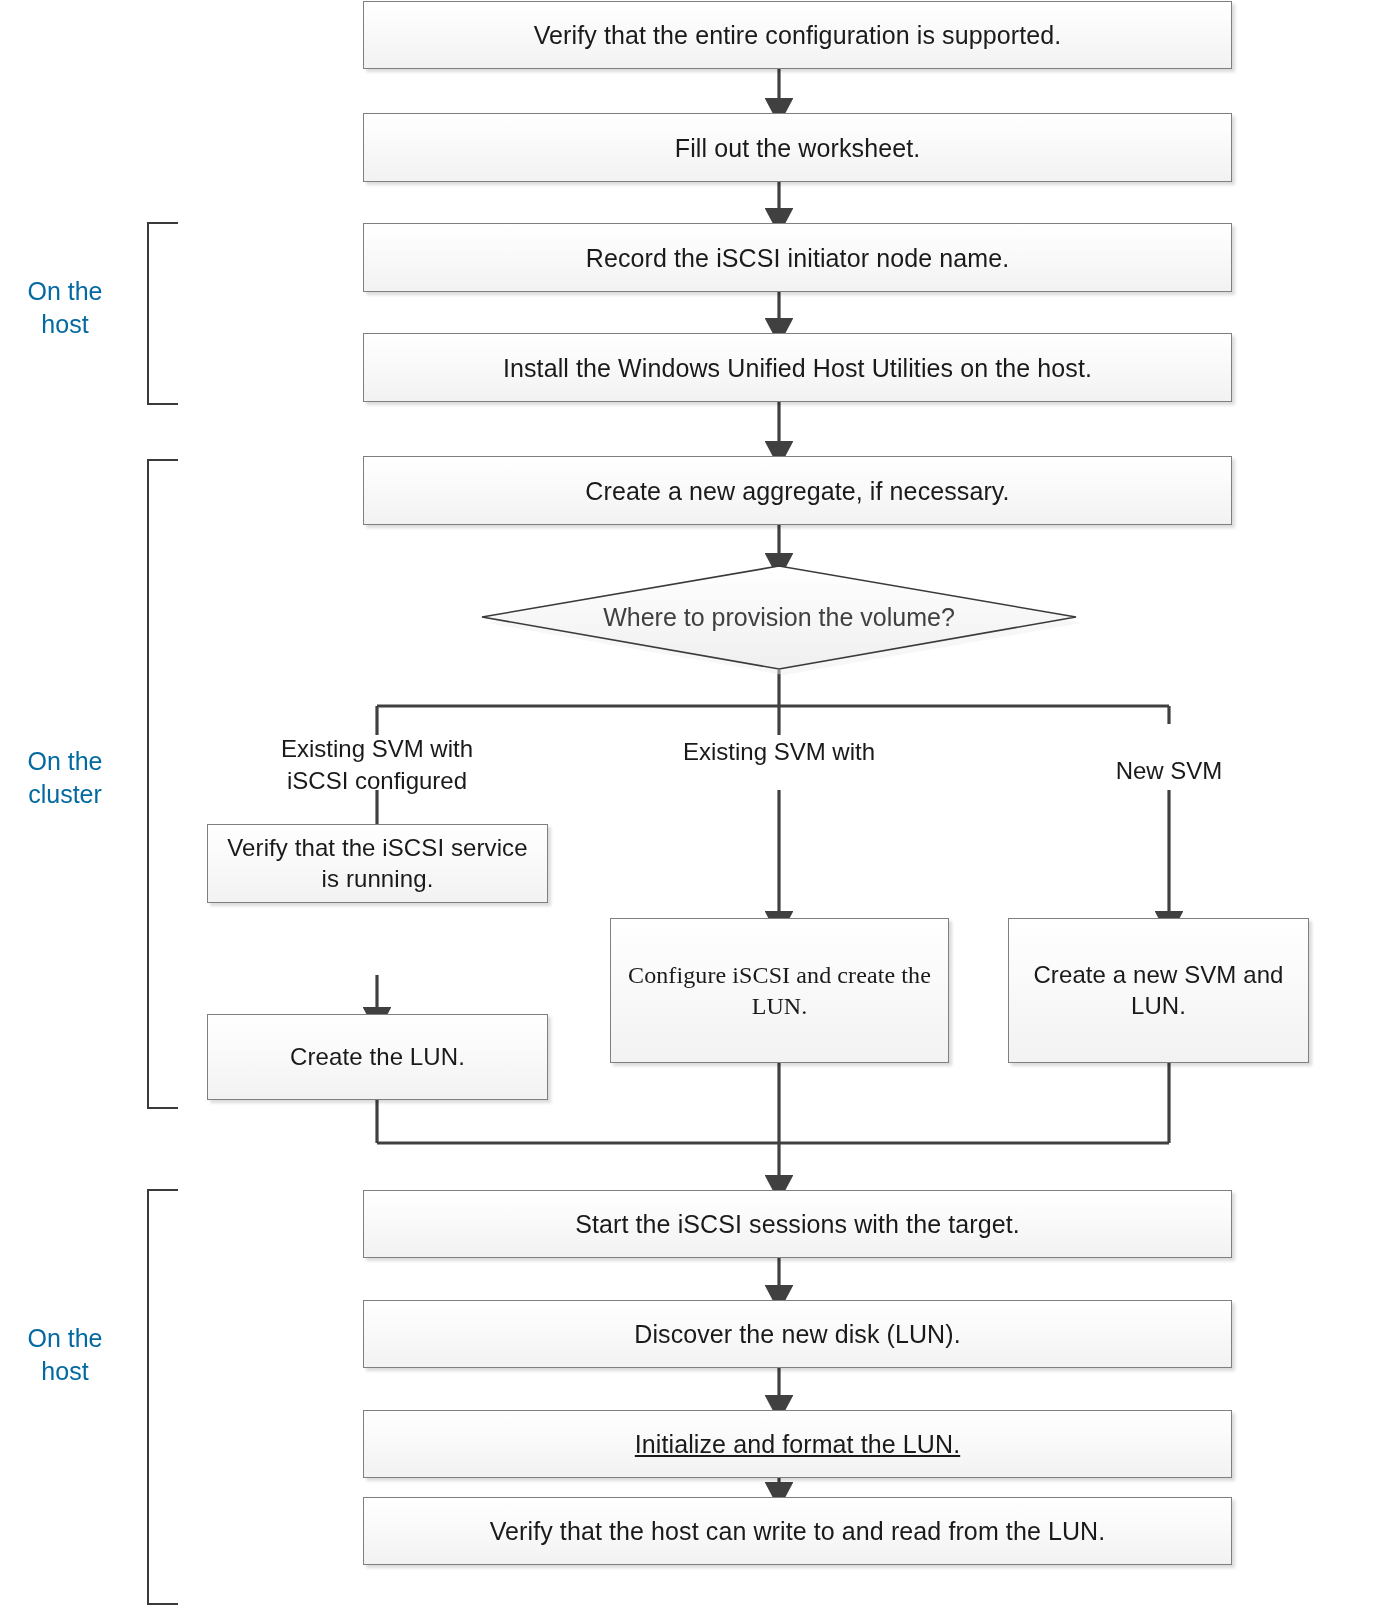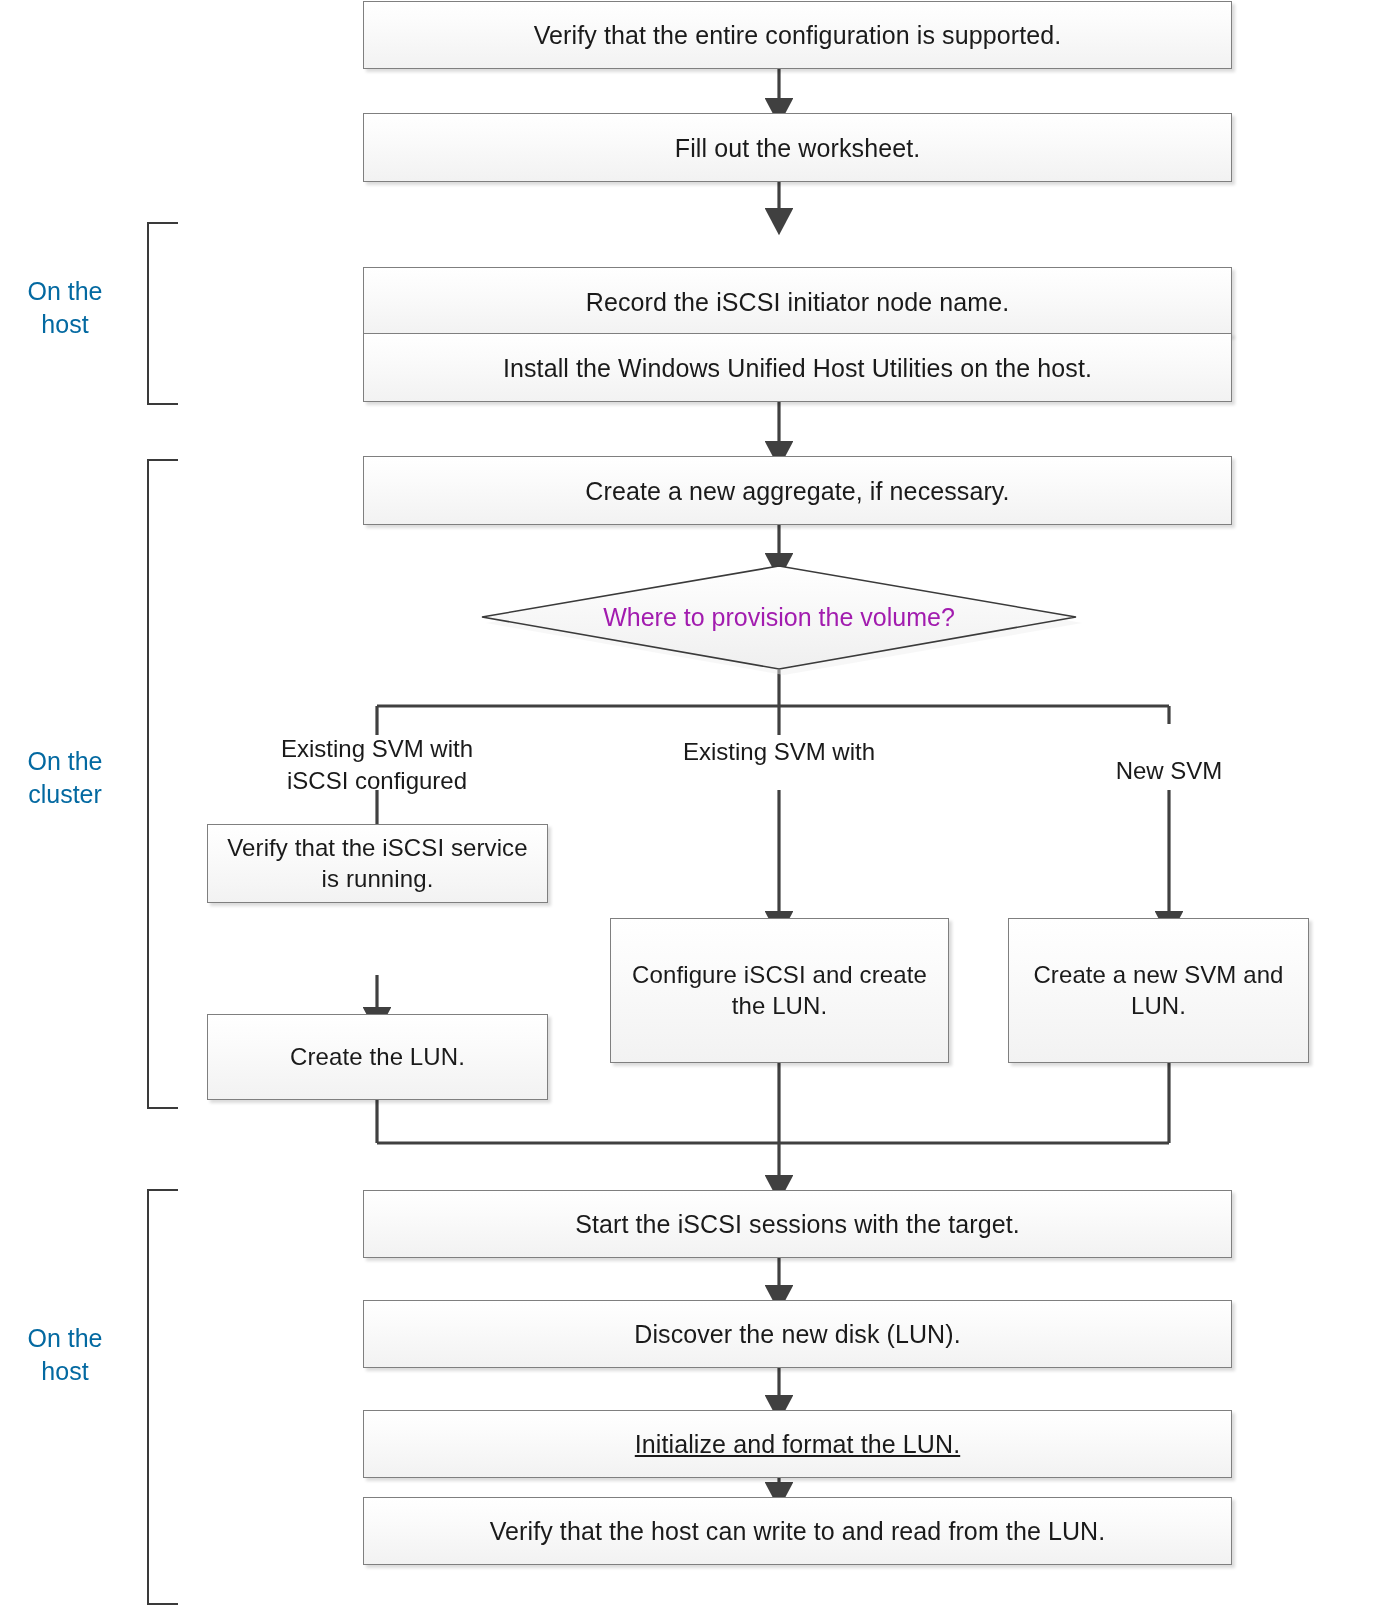--- a/index.html
+++ b/index.html
@@ -22,21 +22,21 @@
     padding:0 10px;
   }
   .node.small{font-size:24px;}
 
   
   .diamond-wrap{position:absolute;}
   .diamond-wrap svg{display:block;overflow:visible;}
   .diamond-label{
     position:absolute;left:0;top:0;width:100%;height:100%;
     display:flex;align-items:center;justify-content:center;
-    font-size:25px;color:#a21caf;text-align:center;
+    font-size:25px;color:#404040;text-align:center;
     pointer-events:none;
   }
 
   
   .lines{position:absolute;left:0;top:0;width:1373px;height:1610px;pointer-events:none;}
 
   
   .branch-label{
     position:absolute;
     font-size:24px;line-height:1.35;color:#1a1a1a;text-align:center;
@@ -123,21 +123,21 @@
   </div>
 
   <div class="node" style="left:363px;top:1px;width:869px;height:68px;">
     <span>Verify that the entire configuration is supported.</span>
   </div>
 
   <div class="node" style="left:363px;top:113px;width:869px;height:69px;">
     <span>Fill out the worksheet.</span>
   </div>
 
-  <div class="node" style="left:363px;top:223px;width:869px;height:69px;margin-top:44px;">
+  <div class="node" style="left:363px;top:223px;width:869px;height:69px;">
     <span>Record the iSCSI initiator node name.</span>
   </div>
 
   <div class="node" style="left:363px;top:333px;width:869px;height:69px;">
     <span>Install the Windows Unified Host Utilities on the host.</span>
   </div>
 
   <div class="node" style="left:363px;top:456px;width:869px;height:69px;">
     <span>Create a new aggregate, if necessary.</span>
   </div>
@@ -170,21 +170,21 @@
   </div>
 
   <div class="node small" style="left:207px;top:824px;width:341px;height:79px;">
     <span>Verify that the iSCSI service is running.</span>
   </div>
 
   <div class="node small" style="left:207px;top:1014px;width:341px;height:86px;">
     <span>Create the LUN.</span>
   </div>
 
-  <div class="node small" style="left:610px;top:918px;width:339px;height:145px;">
+  <div class="node small" style="left:610px;top:918px;width:339px;height:145px;font-family:Liberation Serif, serif;">
     <span>Configure iSCSI and create the LUN.</span>
   </div>
 
   <div class="node small" style="left:1008px;top:918px;width:301px;height:145px;">
     <span>Create a new SVM and LUN.</span>
   </div>
 
   <div class="node" style="left:363px;top:1300px;width:869px;height:68px;">
     <span>Discover the new disk (LUN).</span>
   </div>

